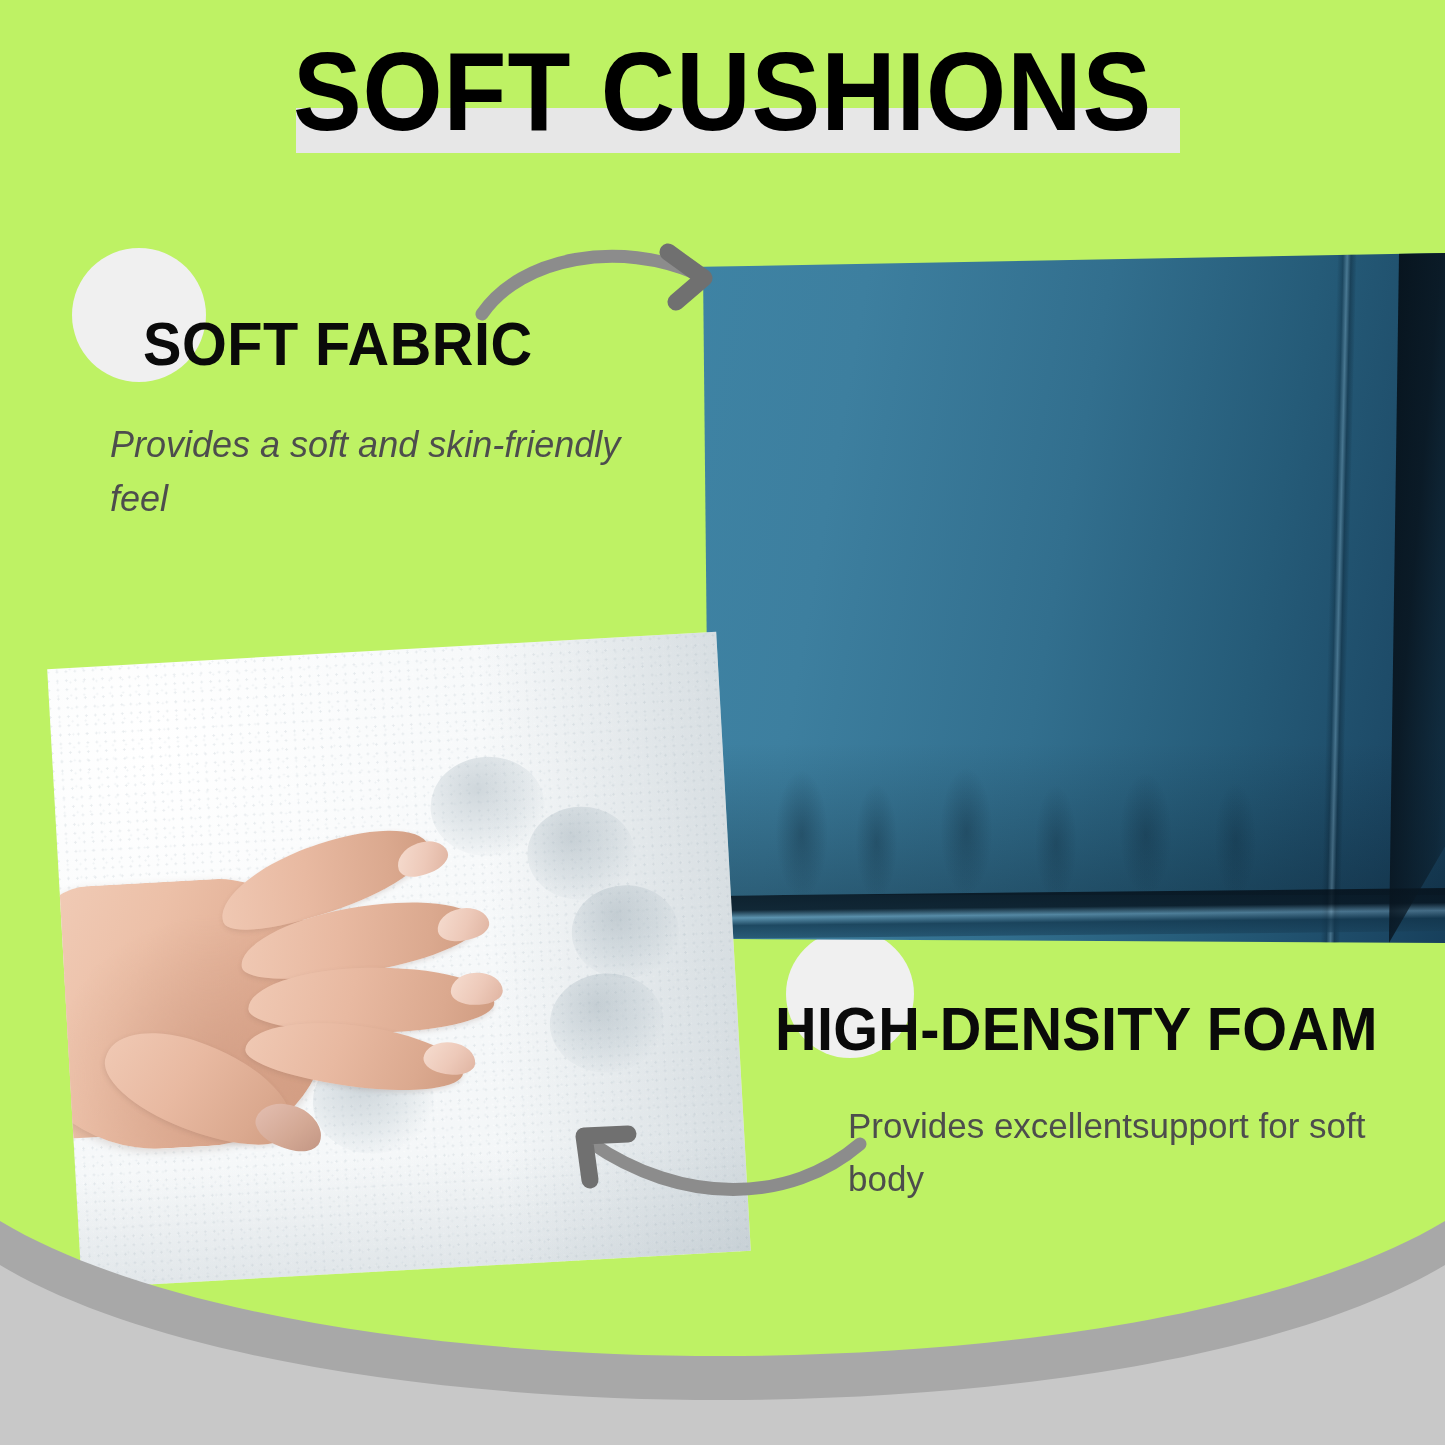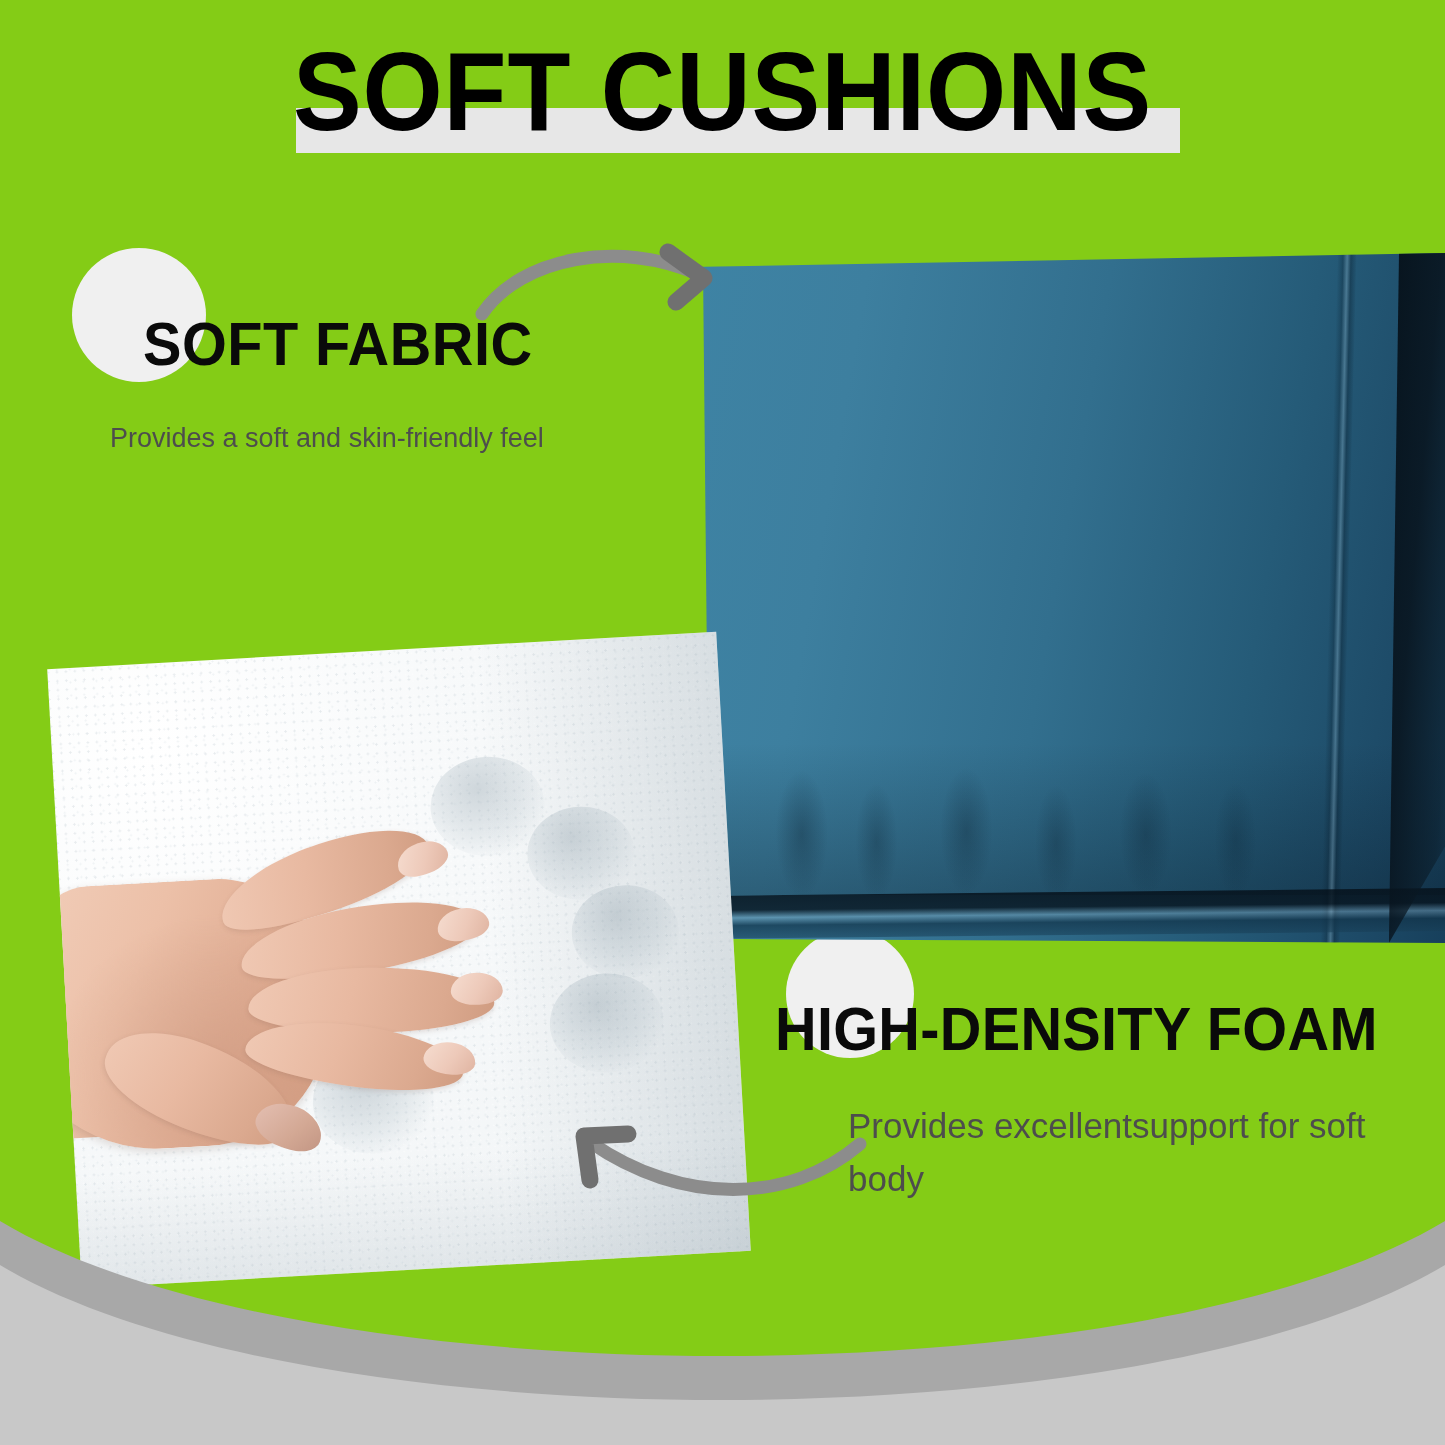--- a/index.html
+++ b/index.html
@@ -4,21 +4,21 @@
 <style>
   html, body {
     margin: 0;
     padding: 0;
     background: #ffffff;
   }
   #canvas {
     position: relative;
     width: 1445px;
     height: 1445px;
-    background: #84cc16;
+    background: #bef264;
     overflow: hidden;
     font-family: "Liberation Sans", sans-serif;
   }
 
   
   #title-highlight {
     position: absolute;
     left: 296px;
     top: 108px;
     width: 884px;
@@ -239,21 +239,21 @@
     transform-origin: 0 50%;
   }
   .feature-body {
     position: absolute;
     font-family: "Liberation Sans", sans-serif;
     font-weight: 400;
     color: #4d4d4d;
   }
 
   #fabric-heading { left: 143px; top: 308px; font-size: 62px; letter-spacing: 0.5px; }
-  #fabric-body    { left: 110px; top: 418px; width: 570px; font-size: 27px; line-height: 1.50; }
+  #fabric-body    { left: 110px; top: 418px; width: 570px; font-size: 36px; line-height: 1.50; font-style: italic; }
 
   #foam-heading { left: 775px; top: 993px; font-size: 62px; letter-spacing: 0.3px; }
   #foam-body    { left: 848px; top: 1100px; width: 540px; font-size: 35px; line-height: 1.50; }
 
   
   #arrow-fabric {
     position: absolute;
     left: 470px;
     top: 228px;
     width: 300px;

